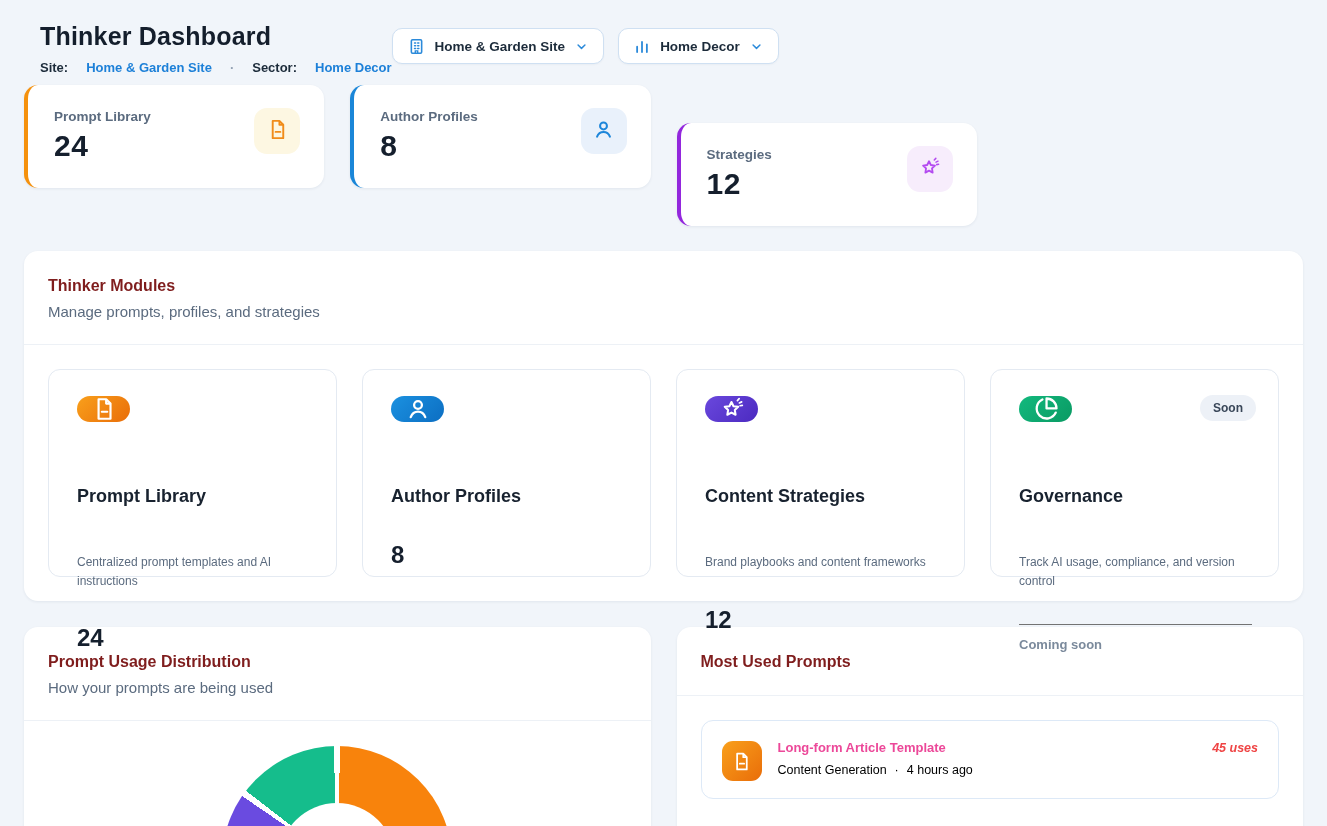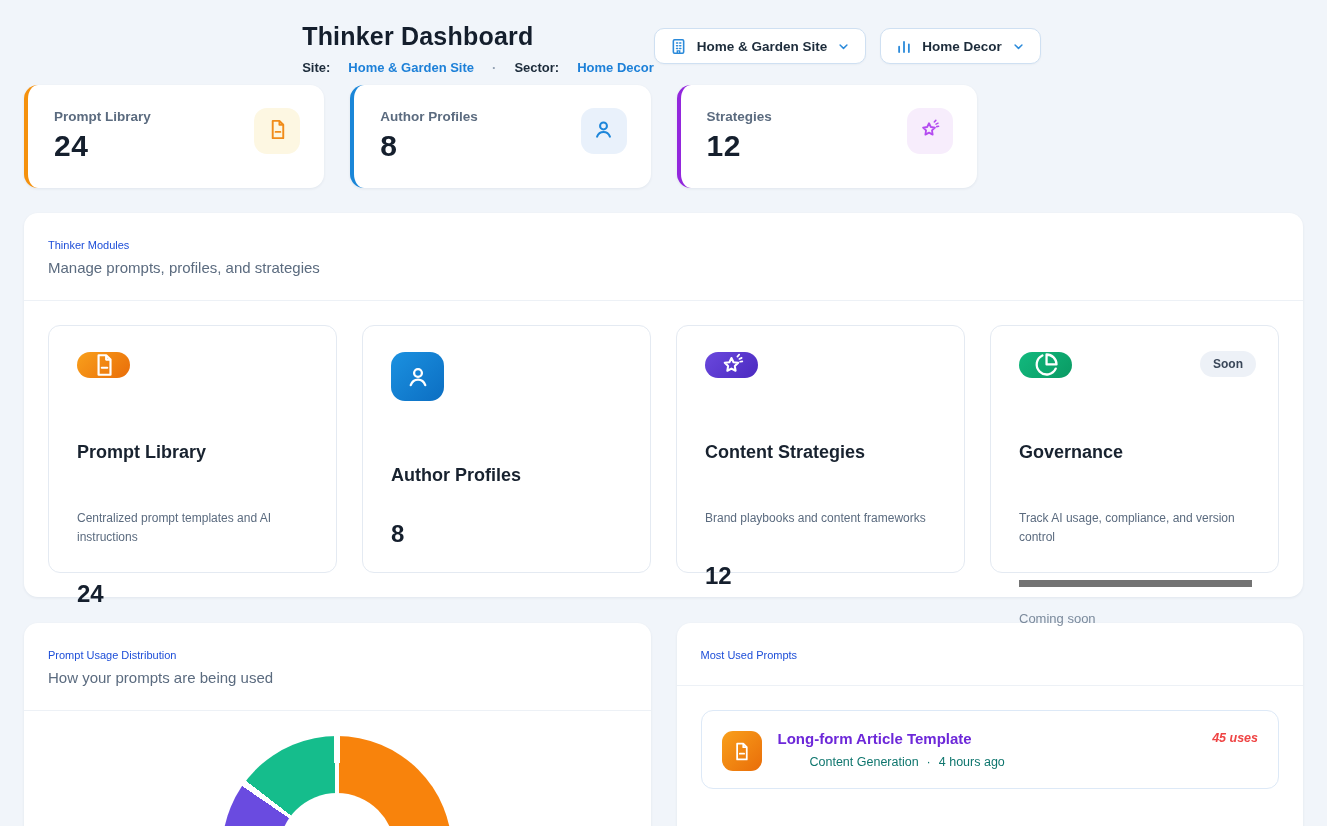--- a/index.html
+++ b/index.html
@@ -6,21 +6,21 @@
   html, body { width: 1327px; height: 826px; }
   body {
     font-family: "Liberation Sans", "DejaVu Sans", sans-serif;
     background: #f1f5fa;
     color: #18222f;
     overflow: hidden;
   }
   .page { padding: 22px 24px; }
 
   
-  .header { display: flex; justify-content: center; align-items: flex-start; margin-left: 16px; }
+  .header { display: flex; justify-content: flex-start; align-items: flex-start; margin-left: 16px; }
   .page-title { font-size: 25px; font-weight: bold; letter-spacing: .2px; color: #141e2c; }
   .header-meta { margin-top: 9px; font-size: 13px; font-weight: bold; display: flex; gap: 18px; align-items: center; }
   .header-meta .lbl { color: #1c2b3a; }
   .header-meta a { color: #1d80d8; text-decoration: none; cursor: pointer; }
   .header-meta .dot { color: #93a1b3; font-weight: bold; }
   .header-actions { display: flex; gap: 14px; margin-top: 6px; }
   .selector-btn {
     display: flex; align-items: center; gap: 9px;
     background: #ffffff; border: 1px solid #cfe0f2; border-radius: 10px;
     height: 36px; padding: 0 14px; cursor: pointer;
@@ -41,34 +41,34 @@
   .stat-value { font-size: 30px; font-weight: bold; color: #151f2d; margin-top: 5px; letter-spacing: .5px; }
   .stat-icon { position: absolute; right: 24px; top: 23px; width: 46px; height: 46px; border-radius: 13px;
     display: flex; align-items: center; justify-content: center; }
 
   
   .panel {
     background: #fff; border-radius: 14px; margin-top: 25px;
     box-shadow: 0 1px 3px rgba(16,42,67,.07);
   }
   .panel-head { padding: 26px 24px 24px 24px; border-bottom: 1px solid #edf1f6; }
-  .panel-title { font-size: 11px; font-weight: normal; color: #1d4ed8; }
+  .panel-title { font-size: 16px; font-weight: bold; color: #7f1d1d; }
   .panel-subtitle { font-size: 15px; color: #5b6b7f; margin-top: 8px; }
   .modules-grid { display: grid; grid-template-columns: repeat(4, 1fr); gap: 25px; padding: 24px; }
   .module-card {
     position: relative; border: 1px solid #e4eaf2; border-radius: 12px; background: #fff;
-    height: 248px; padding: 26px 26px 24px 28px; display: flex; flex-direction: column; cursor: pointer; gap: 34px;
+    height: 208px; padding: 26px 26px 24px 28px; display: flex; flex-direction: column; cursor: pointer; gap: 34px;
   }
   .module-icon { width: 53px; height: 53px; border-radius: 14px; display: flex; align-items: center;
     justify-content: center; color: #fff; }
   .module-title { font-size: 18px; font-weight: bold; color: #18222f; margin-top: 30px; }
   .module-desc { font-size: 12px; line-height: 1.55; color: #5b6b7f; margin-top: 12px; }
   .module-count { font-size: 24px; font-weight: bold; color: #151f2d; margin-top: auto; }
-  .module-footer { margin-top: auto; border-top: 7px solid #737373; padding-top: 24px;
-    font-size: 13px; color: #7b8a9c; }
+  .module-footer { margin-top: auto; border-top: 1px solid #737373; padding-top: 12px;
+    font-size: 13px; color: #7b8a9c; font-weight: bold; }
   .soon-badge {
     position: absolute; top: 25px; right: 22px; background: #edf1f7; color: #3a4759;
     font-size: 12px; font-weight: bold; border-radius: 999px; padding: 6px 13px;
   }
 
   
   .bottom-grid { display: grid; grid-template-columns: 1fr 1fr; gap: 26px; margin-top: 26px; }
   .bottom-card { background: #fff; border-radius: 14px; box-shadow: 0 1px 3px rgba(16,42,67,.07); height: 420px; }
 
   .chart-area { position: relative; height: 320px; padding-top: 25px; }
@@ -77,22 +77,22 @@
     margin: -58px 0 0 -58px; border-radius: 50%; background: #fff; }
 
   .prompt-list { padding: 24px; }
   .prompt-item {
     display: flex; align-items: flex-start; gap: 16px;
     border: 1px solid #dde9f7; border-radius: 12px; padding: 17px 20px; cursor: pointer; background: #fff;
   }
   .prompt-item-icon { width: 40px; height: 40px; border-radius: 11px; flex: 0 0 auto;
     display: flex; align-items: center; justify-content: center; color: #fff; margin-top: 3px; }
   .prompt-item-main { flex: 1; }
-  .prompt-item-title { font-size: 15px; font-weight: bold; color: #6d28d9; margin-top: 2px; }
-  .prompt-item-meta { display: flex; gap: 8px; align-items: center; font-size: 12.5px; color: #0f766e; margin-top: 8px; margin-left: 32px; }
+  .prompt-item-title { font-size: 13px; font-weight: bold; color: #ec4899; margin-top: 2px; }
+  .prompt-item-meta { display: flex; gap: 8px; align-items: center; font-size: 12.5px; color: #000000; margin-top: 8px; }
   .prompt-item-uses { font-size: 12.5px; font-weight: bold; color: #ef4444; margin-top: 3px; font-style: italic; }
 </style>
 </head>
 <body>
 
 <svg width="0" height="0" style="position:absolute">
   <defs>
     <g id="ic-document">
       <path d="M7 3h7l4 4v14H7z" fill="none" stroke="currentColor" stroke-width="2" stroke-linejoin="round"></path>
       <path d="M14 3v4h4" fill="none" stroke="currentColor" stroke-width="2" stroke-linejoin="round"></path>
@@ -182,21 +182,21 @@
     </div>
     <div class="stat-card" style="border-left-color: rgb(26, 134, 216);">
       <div class="stat-label">Author Profiles</div>
       <div class="stat-value">8</div>
       <div class="stat-icon" style="background: rgb(233, 241, 251);">
         <span style="color: rgb(29, 134, 218);"><svg width="23" height="23" viewBox="0 0 24 24">
               <use href="#ic-user"></use>
             </svg></span>
       </div>
     </div>
-    <div class="stat-card" style="border-left-color: rgb(147, 39, 221);">
+    <div class="stat-card" style="border-left-color: rgb(147, 39, 221); margin-top: 38px;">
       <div class="stat-label">Strategies</div>
       <div class="stat-value">12</div>
       <div class="stat-icon" style="background: rgb(247, 237, 252);">
         <span style="color: rgb(180, 76, 240);"><svg width="23" height="23" viewBox="0 0 24 24">
               <use href="#ic-sparkle-star"></use>
             </svg></span>
       </div>
     </div>
   </div>
 

